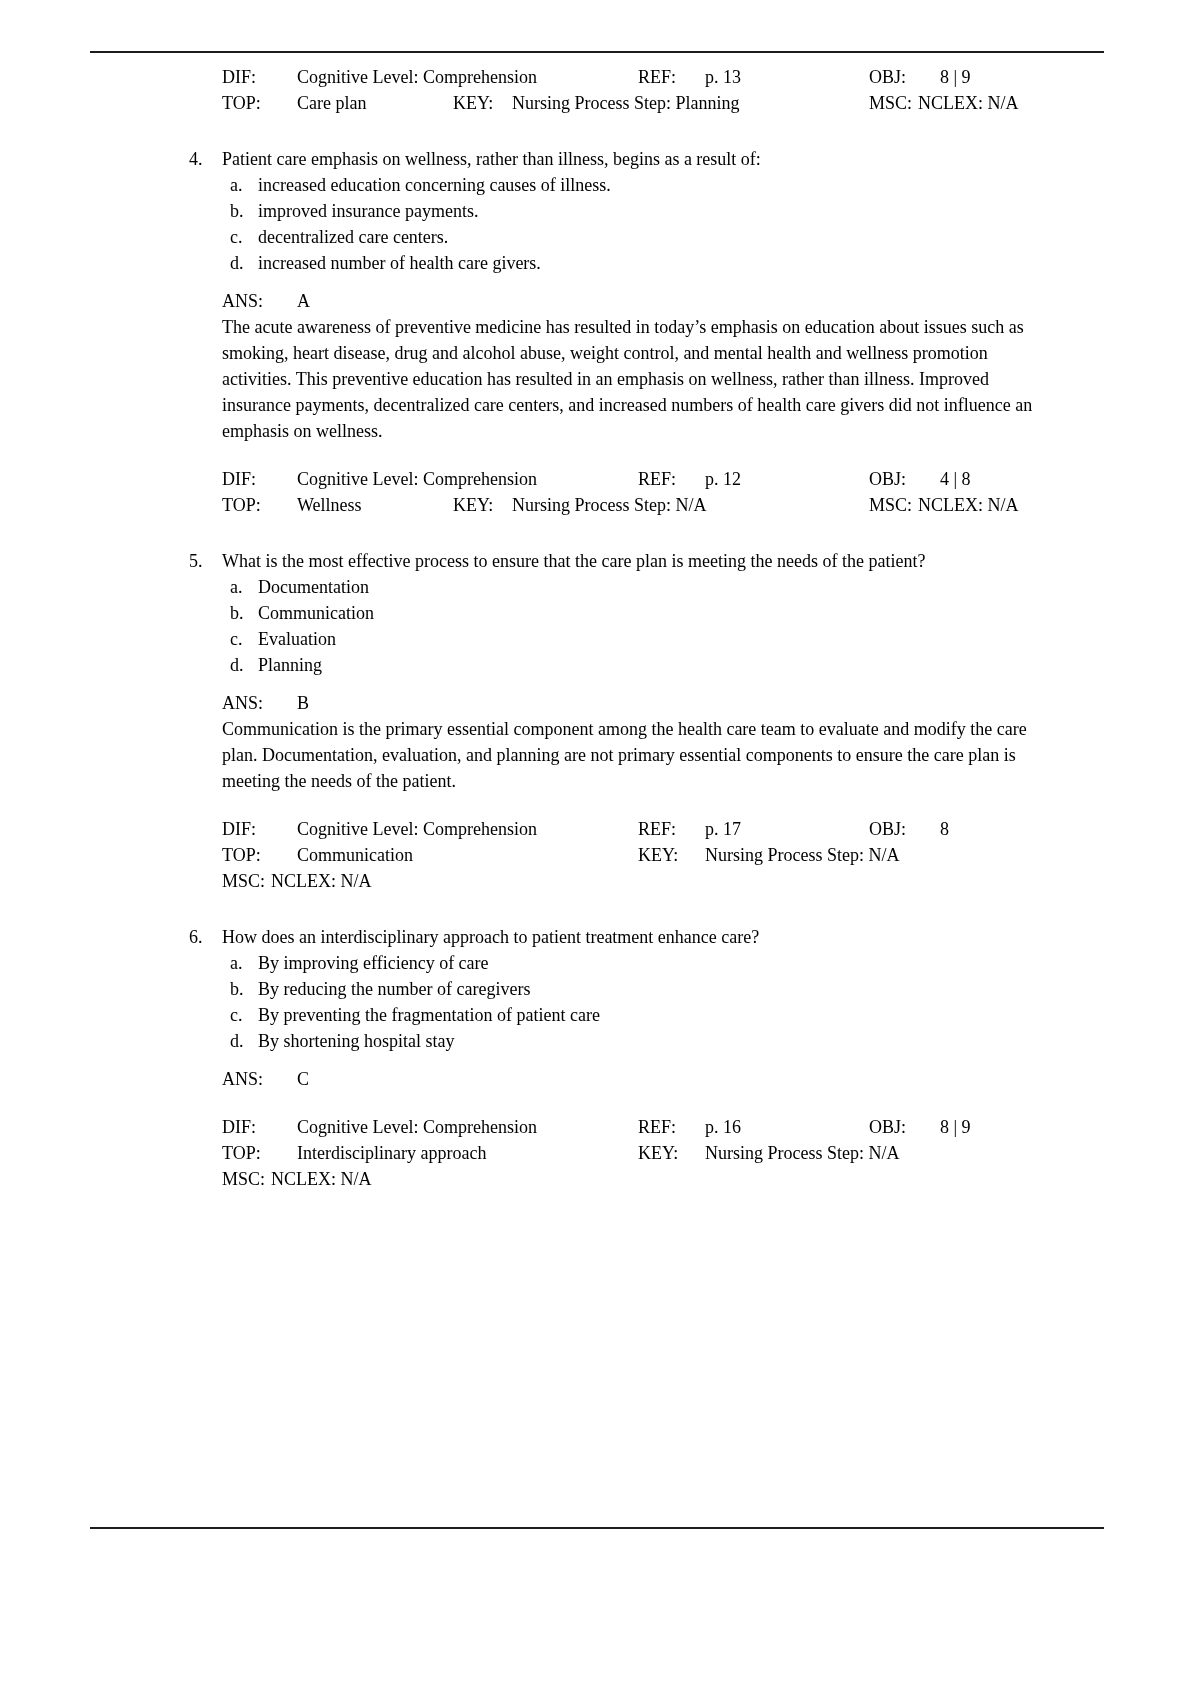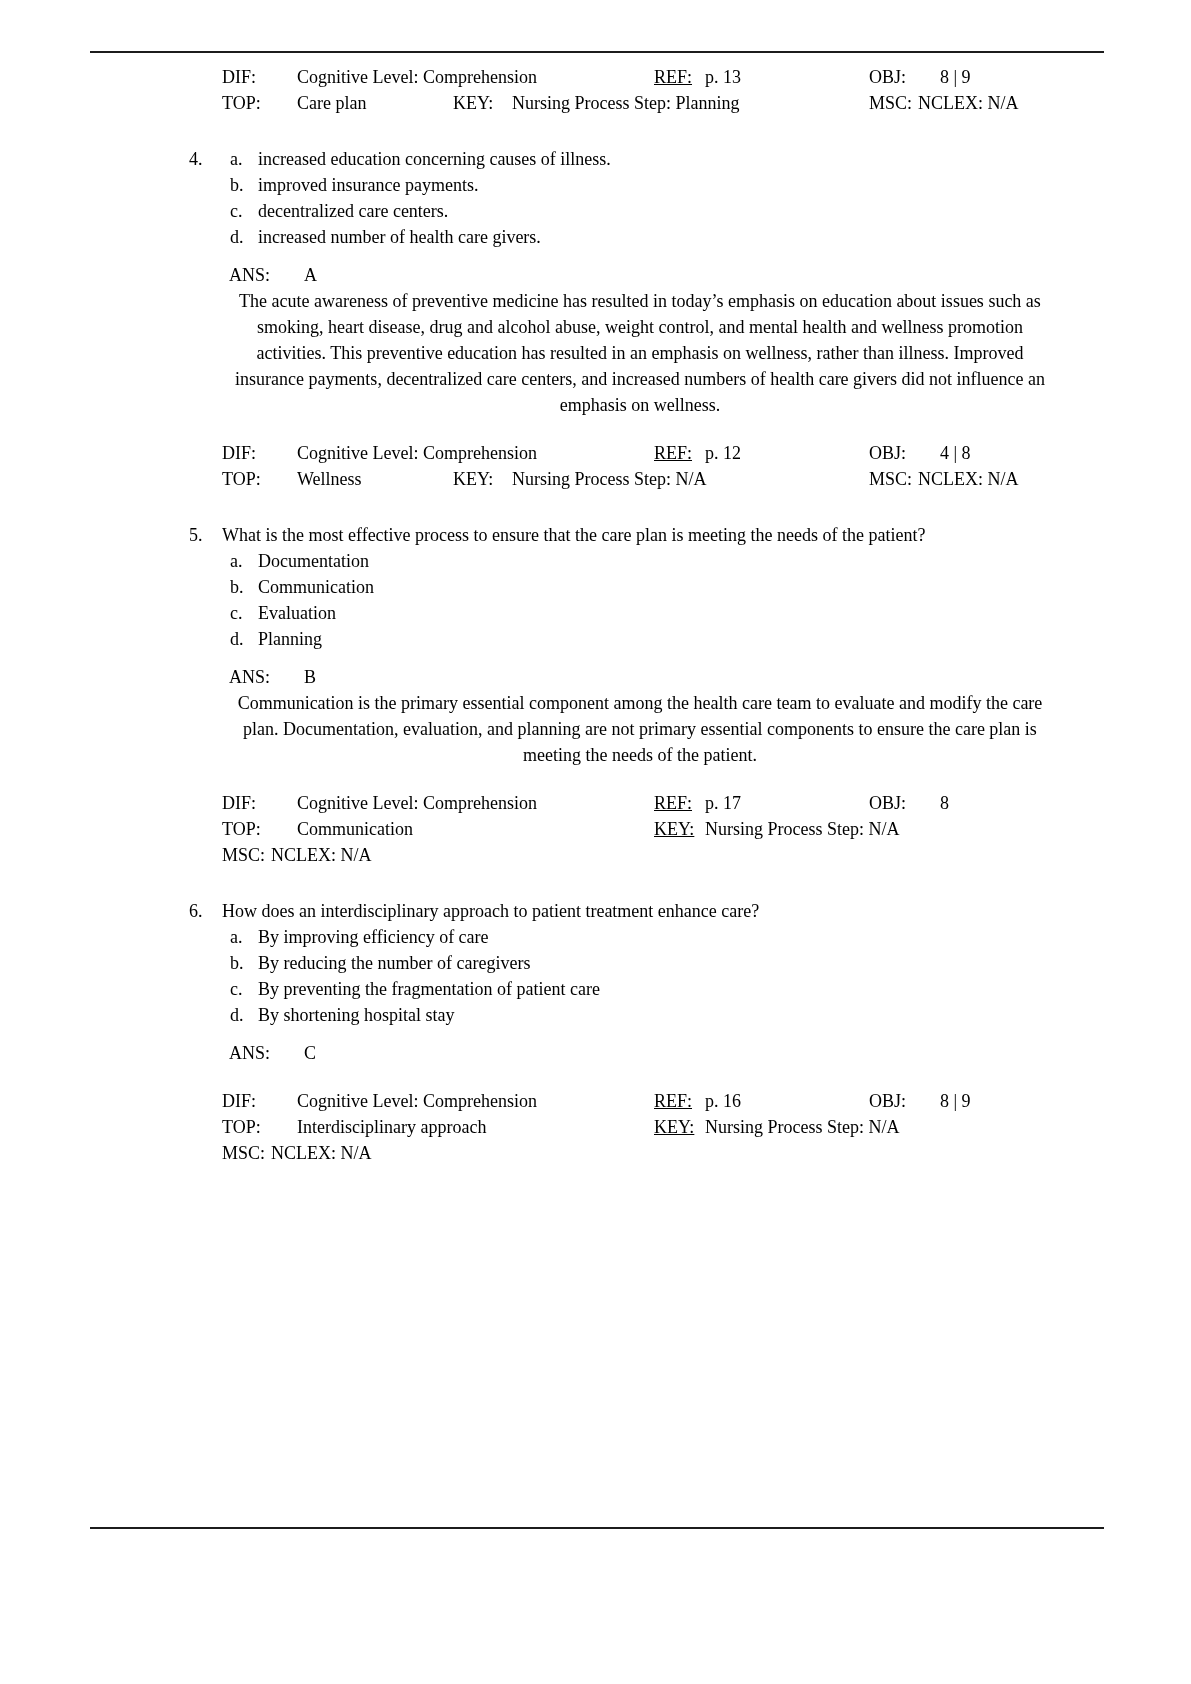--- a/index.html
+++ b/index.html
@@ -37,36 +37,36 @@
   .question .meta-block { margin-top: 22px; }
   .meta-row { position: relative; height: 26px; }
   .mt { position: absolute; top: 0; white-space: nowrap; }
   .pair .lbl { margin-right: 6px; }
 
   
   .c-l0 { left: 0; }
   .c-v0 { left: 75px; }
   .c-keyn { left: 231px; }
   .c-keynv { left: 290px; }
-  .c-ref { left: 432px; text-decoration: underline; }
+  .c-ref { left: 416px; }
   .c-refv { left: 483px; }
   .c-obj { left: 647px; text-align: center; }
   .c-objv { left: 718px; }
 
   
   .question { margin-bottom: 30px; }
   .q-stem { position: relative; }
   .q-num { position: absolute; left: -33px; top: 0; }
   .option { display: flex; margin-left: 8px; }
   .o-letter { flex: 0 0 28px; }
   .o-text { flex: 1; }
 
-  .answer { margin-top: 12px; margin-left: 7px; }
+  .answer { margin-top: 12px; }
   .ans-line { position: relative; height: 26px; }
-  .rationale { width: 822px; text-align: center; }
+  .rationale { width: 822px; }
 </style>
 </head>
 <body>
 
 <div class="page">
   <div class="rule rule-top"></div>
   <div class="rule rule-bottom"></div>
 
   <div class="content">
 
@@ -84,20 +84,21 @@
         <span class="mt c-v0">Care plan</span>
         <span class="mt c-keyn">KEY:</span>
         <span class="mt c-keynv">Nursing Process Step: Planning</span>
         <span class="mt c-obj pair"><span class="lbl">MSC:</span><span>NCLEX: N/A</span></span>
       </div>
     </div>
 
     <div class="question">
       <div class="q-stem">
         <span class="q-num">4.</span>
+        <span class="q-text">Patient care emphasis on wellness, rather than illness, begins as a result of:</span>
       </div>
       <div class="options">
         <div class="option">
           <span class="o-letter">a.</span>
           <span class="o-text">increased education concerning causes of illness.</span>
         </div>
         <div class="option">
           <span class="o-letter">b.</span>
           <span class="o-text">improved insurance payments.</span>
         </div>

